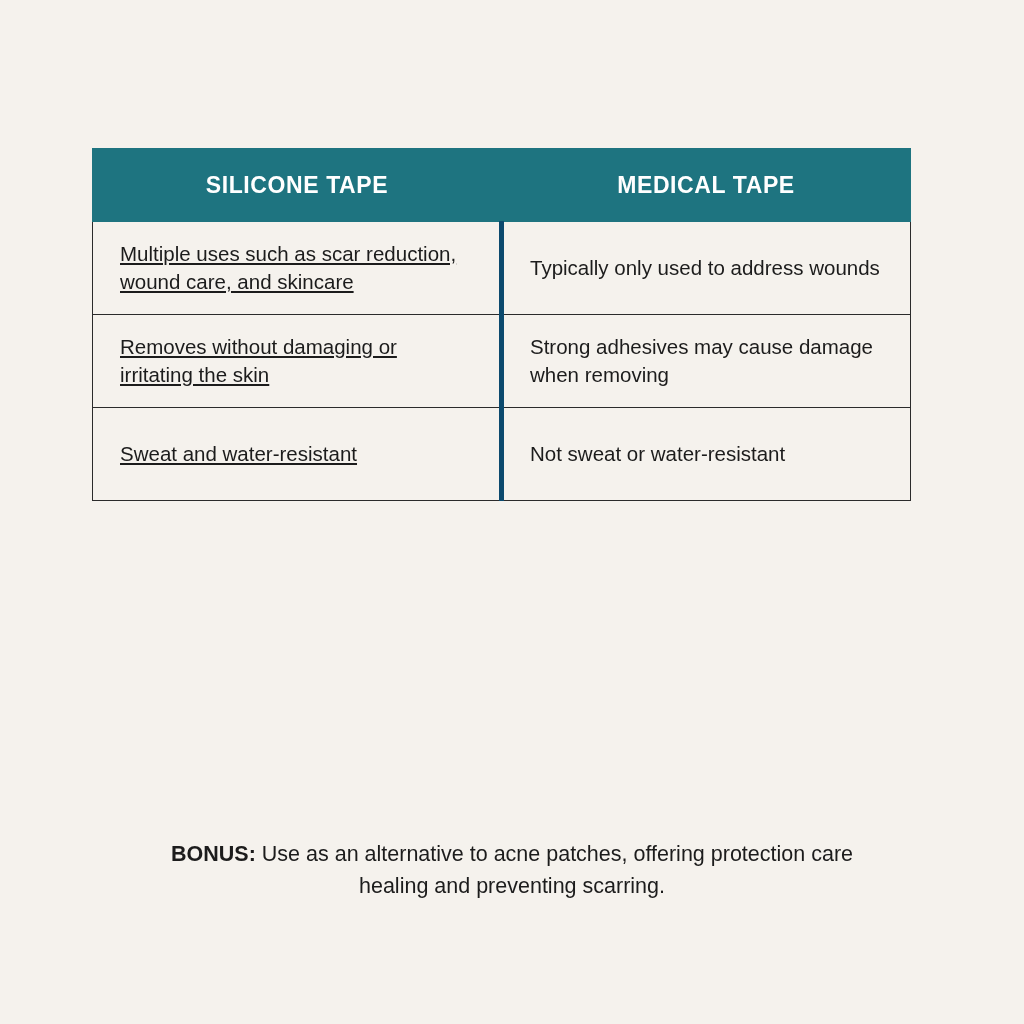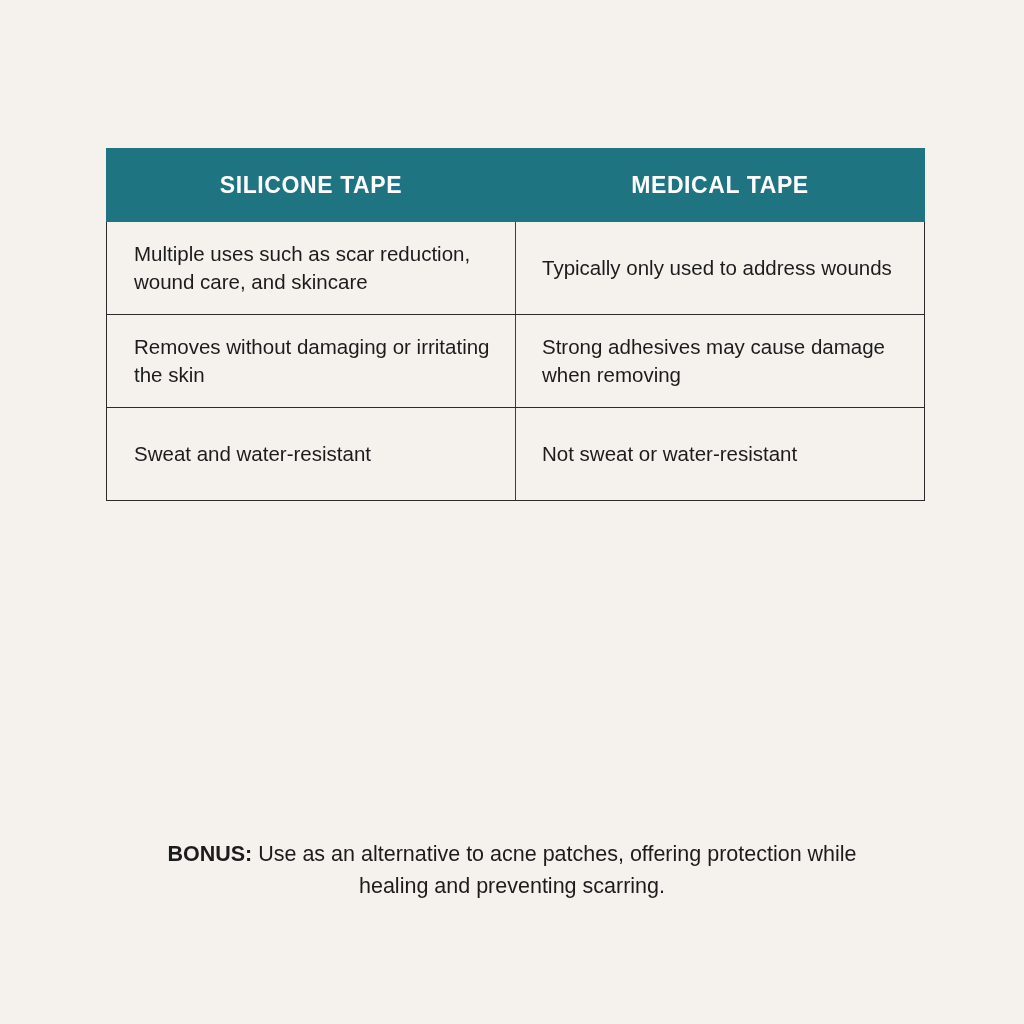--- a/index.html
+++ b/index.html
@@ -15,21 +15,21 @@
     overflow: hidden;
   }
   .page {
     position: relative;
     width: 1024px;
     height: 1024px;
     box-sizing: border-box;
   }
   .table-wrap {
     position: absolute;
-    left: 106px;
+    left: 92px;
     top: 148px;
     width: 818px;
   }
   table.compare {
     border-collapse: collapse;
     width: 818px;
     table-layout: fixed;
   }
   table.compare col.c1 { width: 409px; }
   table.compare col.c2 { width: 409px; }
@@ -52,21 +52,22 @@
     border-top: none;
     vertical-align: middle;
     font-size: 20.5px;
     line-height: 1.38;
     color: #1c1c1c;
     padding: 17px 24px 17px 27px;
     height: 58px;
   }
   table.compare tbody tr td.cell-left {
     border-left: 1px solid #2b2b2b;
-    border-right: 1px solid #0c4a6e;
+    border-right: 5px solid #0c4a6e;
+    text-decoration: underline;
   }
   table.compare tbody tr:first-child td {
     border-top: none;
   }
   table.compare tbody td.cell-right {
     padding-left: 26px;
   }
   .bonus {
     position: absolute;
     left: 0;
@@ -110,16 +111,16 @@
         </tr>
         <tr>
           <td class="cell-left">Sweat and water-resistant</td>
           <td class="cell-right">Not sweat or water-resistant</td>
         </tr>
       </tbody>
     </table>
   </div>
 
   <div class="bonus">
-    <b>BONUS:</b><span> Use as an alternative to acne patches, offering protection while healing and preventing scarring.</span>
+    <b>BONUS:</b><span> Use as an alternative to acne patches, offering protection care healing and preventing scarring.</span>
   </div>
 
 </div>
 
 </body></html>

